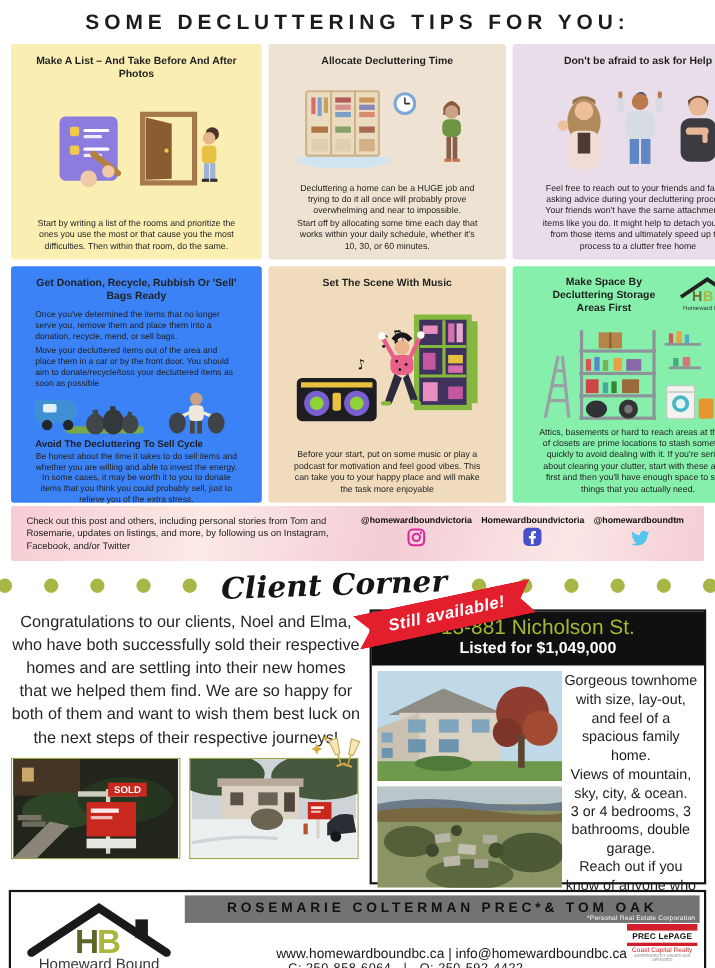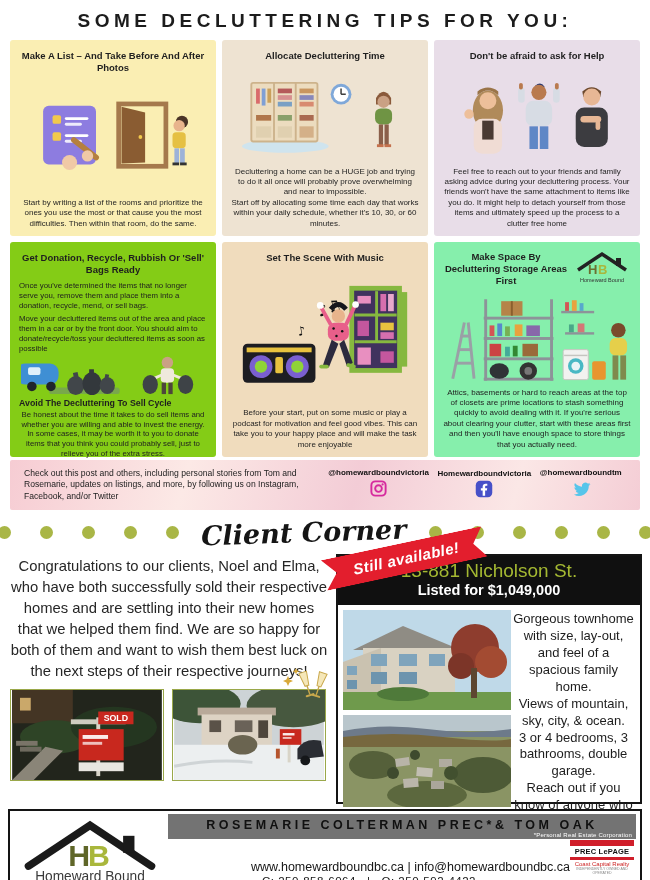--- a/index.html
+++ b/index.html
@@ -1,20 +1,20 @@
 <!DOCTYPE html>
 <html><head>
 <meta charset="utf-8">
 <style>
   html,body{margin:0;padding:0;}
   body{width:650px;height:880px;background:#fff;font-family:"Liberation Sans",sans-serif;overflow:hidden;position:relative;}
   .page-title{text-align:center;font-size:19px;letter-spacing:4.5px;color:#1c1c1c;padding-top:10px;font-weight:700;}
   
   .tips{display:grid;grid-template-columns:repeat(3,1fr);grid-template-rows:196px 215px;gap:6px;margin:8px 10px 0;}
-  .card{border-radius:3px;padding:7px 9px;box-sizing:border-box;display:flex;flex-direction:column;color:#1f1f1f;}
+  .card{border-radius:3px;padding:7px 22px;box-sizing:border-box;display:flex;flex-direction:column;color:#1f1f1f;}
   .card h3{font-size:9.5px;text-align:center;margin:3px 0 2px;line-height:1.25;font-weight:bold;}
   .card .body{font-size:8px;line-height:1.3;text-align:center;white-space:pre-line;}
   .illus{flex:1;display:flex;align-items:center;justify-content:center;min-height:0;}
   .card4 .body-left{font-size:7.8px;line-height:1.28;text-align:left;margin-top:3px;white-space:pre-line;}
   .card4 h4{font-size:8.8px;margin:2px 0 1px;text-align:left;}
   .card4 .body-end{font-size:7.8px;line-height:1.28;text-align:center;margin-top:1px;}
   .card6-head{display:flex;align-items:flex-start;gap:4px;}
   .card6-head h3{flex:1;margin-top:2px;}
   
   .social-banner{height:50px;margin:3px 10px 0;border-radius:2px;display:flex;align-items:center;padding:0 14px;box-sizing:border-box;
@@ -163,21 +163,21 @@
         <path d="M138 16 q10 -9 20 0 l-1 6 -18 0 z" fill="#6e4a2e"></path>
         <circle cx="148" cy="22" r="9" fill="#e7b795"></circle>
         <rect x="131" y="33" width="34" height="42" rx="9" fill="#3c3c40"></rect>
         <rect x="136" y="42" width="22" height="7" rx="3.5" fill="#e7b795"></rect>
         <rect x="152" y="47" width="5" height="10" rx="2.5" fill="#e7b795"></rect>
       </svg>
     </div>
     <div class="body">Feel free to reach out to your friends and family asking advice during your decluttering process. Your friends won't have the same attachment to items like you do. It might help to detach yourself from those items and ultimately speed up the process to a clutter free home</div>
   </div>
 
-  <div class="card card4" style="background:#84cc16">
+  <div class="card card4" style="background:#3b82f6">
     <h3>Get Donation, Recycle, Rubbish Or 'Sell' Bags Ready</h3>
     <div class="body-left">Once you've determined the items that no longer serve you, remove them and place them into a donation, recycle, mend, or sell bags.</div>
     <div class="body-left">Move your decluttered items out of the area and place them in a car or by the front door. You should aim to donate/recycle/toss your decluttered items as soon as possible</div>
     <div class="illus" style="flex:0 0 42px">
       <svg width="184" height="42" viewBox="0 0 190 44">
         <rect x="28" y="35" width="74" height="7" rx="3" fill="#79a84b"></rect>
         <rect x="-6" y="10" width="44" height="22" rx="9" fill="#3f8fd4"></rect>
         <rect x="6" y="14" width="13" height="8" rx="2" fill="#dff0fa"></rect>
         <circle cx="10" cy="34" r="5" fill="#20262b"></circle>
           <circle cx="30" cy="34" r="5" fill="#20262b"></circle>

